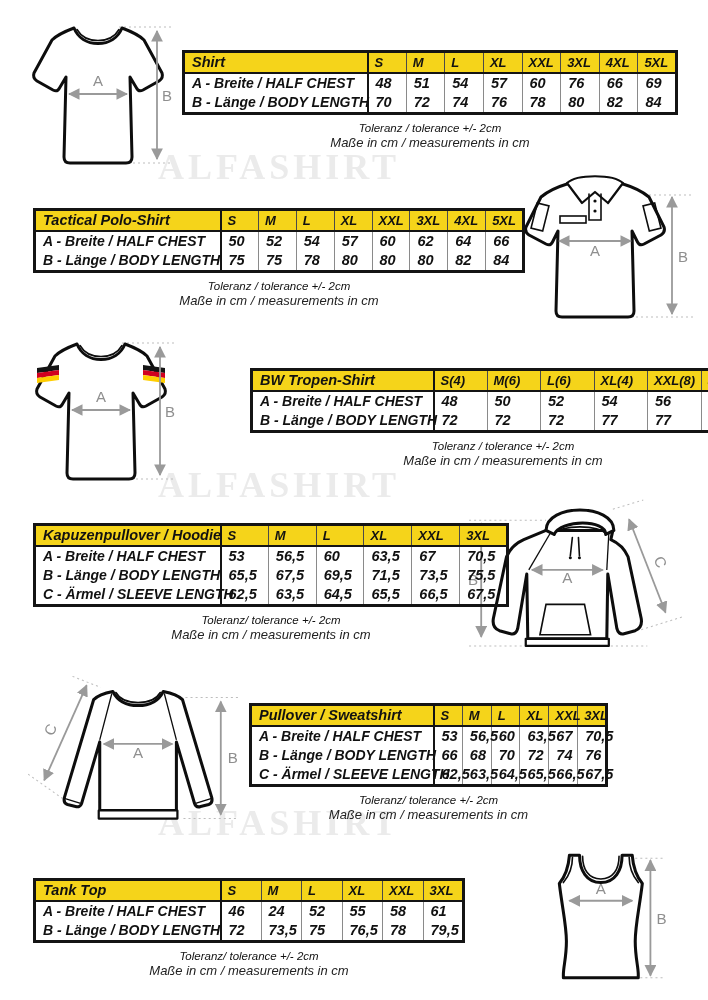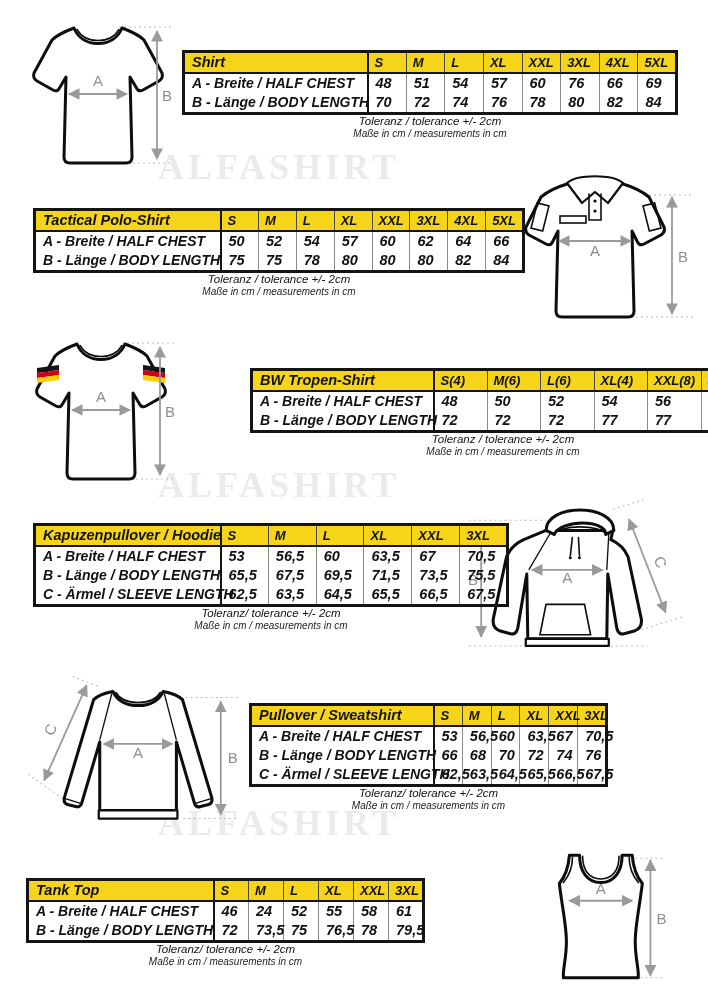--- a/index.html
+++ b/index.html
@@ -13,23 +13,23 @@
   .tablewrap{position:absolute;z-index:2;font-style:italic;}
   table.st{border-collapse:collapse;table-layout:fixed;width:100%;border:3px solid #141414;}
   .st th,.st td{height:17px;line-height:19px;padding:0 2px 0 7px;text-align:left;
       vertical-align:middle;white-space:nowrap;overflow:visible;color:#111;}
   .st thead th{background:var(--yellow,#F5D41A);border-bottom:2.5px solid #141414;}
   .st th.title{font-size:14.5px;font-weight:bold;}
   .st th.sz{font-size:13px;font-weight:bold;padding-left:6px;border-left:1px solid #4a4a4a;}
   .st td.val{font-size:14.5px;font-weight:bold;border-left:1px solid #8a8a8a;}
   .st th.sz.first,.st td.val.first{border-left:2.5px solid #141414;}
   .st td.lab{font-size:14px;font-weight:bold;}
-  .tol{text-align:center;}
+  .tol{margin-top:7px;text-align:center;}
   .tol .l1{display:block;font-size:11.5px;color:#111;}
-  .tol .l2{display:block;font-size:10px;color:#222;margin-top:1px;}
+  .tol .l2{display:block;font-size:13px;color:#222;margin-top:1px;}
   
   .draw{position:absolute;z-index:1;}
   .garment{fill:#fff;stroke:#0d0d0d;stroke-width:3;stroke-linejoin:round;stroke-linecap:round;}
   .detail{fill:#fff;stroke:#0d0d0d;stroke-width:2.2;stroke-linejoin:round;}
   .thin{fill:none;stroke:#0d0d0d;stroke-width:1.6;stroke-linecap:round;}
   .seam{fill:none;stroke:#0d0d0d;stroke-width:1.3;}
   .arrow{stroke:var(--arrow,#9a9a9a);stroke-width:1.8;fill:none;}
   .dotted{stroke:#bdbdbd;stroke-width:1;stroke-dasharray:2 3;fill:none;}
   .mlabel{font-family:"Liberation Sans",sans-serif;font-size:15px;fill:#8f8f8f;}
 </style>
@@ -427,21 +427,21 @@
             <td class="val">67,5</td>
           </tr>
         </tbody>
       </table>
       <div class="tol">
         <span class="l1">Toleranz/ tolerance +/- 2cm</span>
         <span class="l2">Maße in cm / measurements in cm</span>
       </div>
     </div>
 
-  <div class="tablewrap" style="left:26px;top:878px;width:399px">
+  <div class="tablewrap" style="left:33px;top:878px;width:432px">
       <table class="st">
         <colgroup>
           <col style="width: 186px;">
           <col>
           <col>
           <col>
           <col>
           <col>
           <col>
         </colgroup>

